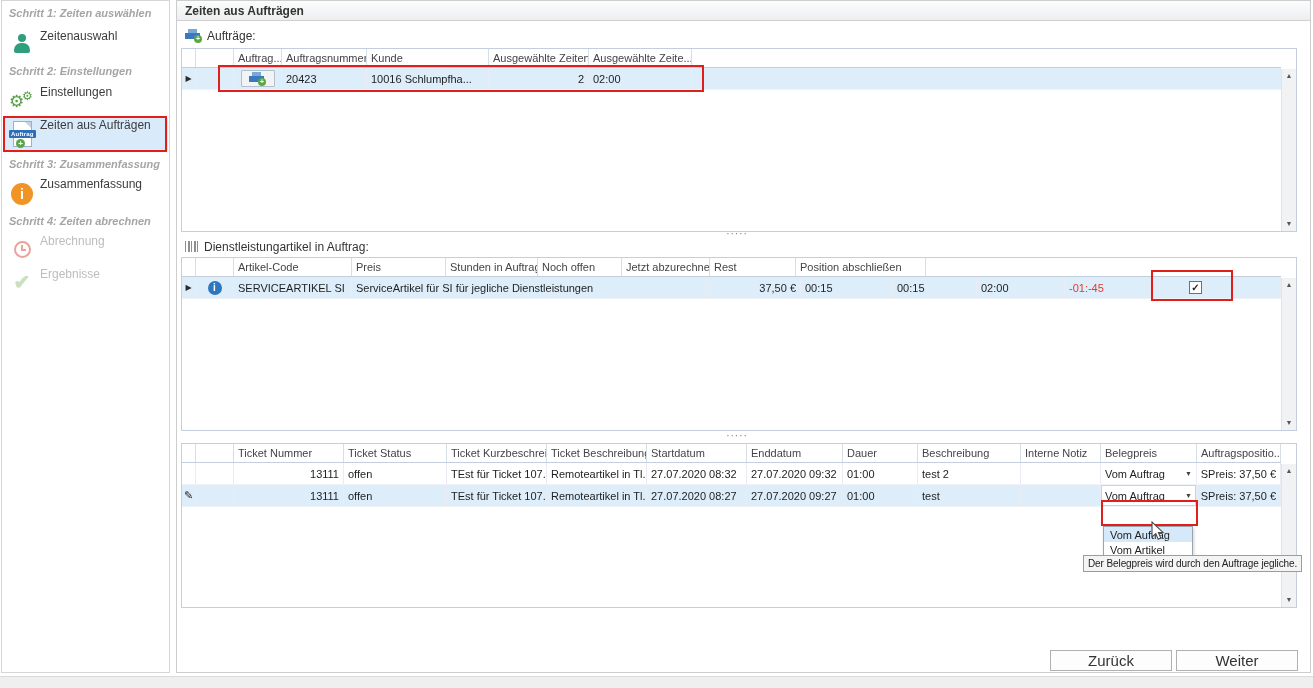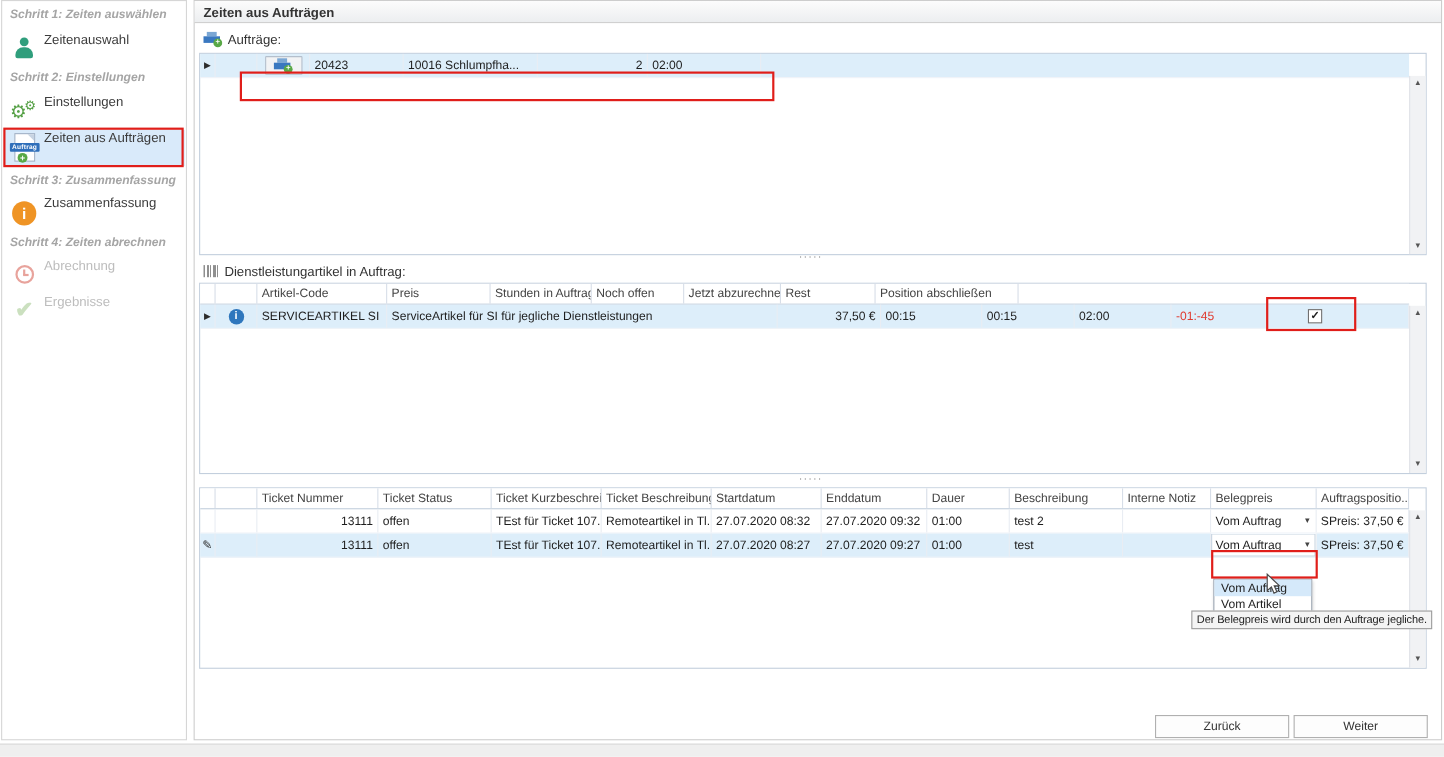--- a/index.html
+++ b/index.html
@@ -80,21 +80,21 @@
   .annot { position:absolute; border:2px solid #e01e1a; z-index:50; pointer-events:none; }
 
   .dd-popup { position:absolute; left:926px; top:525px; width:90px; background:#fff; border:1px solid #9aa4b0; z-index:40; box-shadow:1px 2px 3px rgba(0,0,0,.18); }
   .dd-item { height:15px; display:flex; align-items:center; padding:0 6px; font-size:11px; color:#1e1e1e; }
   .dd-item.hover { background:#d5e9fa; }
 
   .tooltip { position:absolute; left:906px; top:554px; height:17px; background:#f4f4f4; border:1px solid #9c9c9c; font-size:10px; letter-spacing:-0.1px; color:#222; display:flex; align-items:center; padding:0 4px; white-space:nowrap; z-index:60; }
 
   .cursor { position:absolute; left:974px; top:520px; z-index:70; }
 
-  .btn { position:absolute; top:649px; width:122px; height:21px; background:#fdfdfd; border:1px solid #b0b0b0; font-size:11px; color:#333; display:flex; align-items:center; justify-content:center; }
+  .btn { position:absolute; top:649px; width:122px; height:21px; background:#fdfdfd; border:1px solid #b0b0b0; font-size:15px; color:#333; display:flex; align-items:center; justify-content:center; }
 
   .bottom-strip { position:absolute; left:0; top:676px; width:1313px; height:12px; background:#efefef; border-top:1px solid #dadada; }
 </style>
 </head>
 <body>
 
 <div class="sidebar">
   <div class="step-header" style="top:6px">Schritt 1: Zeiten auswählen</div>
 
   <div class="side-item" style="top:28px;height:30px">
@@ -165,20 +165,30 @@
     <span class="printer-icon">
         <span class="p-top"></span>
         <span class="p-body"></span>
         <span class="p-plus">+</span>
       </span>
     <span>Aufträge:</span>
   </div>
 
   <div class="grid" style="top:47px;height:184px">
     <div class="content">
+      <div class="ghead">
+        <div class="hcell c14"></div>
+        <div class="hcell c38"></div>
+        <div class="hcell c48">Auftrag...</div>
+        <div class="hcell c85">Auftragsnummer</div>
+        <div class="hcell c122">Kunde</div>
+        <div class="hcell c100">Ausgewählte Zeiten</div>
+        <div class="hcell c103">Ausgewählte Zeite...</div>
+        <div class="hcell cfill"></div>
+      </div>
       <div class="grow sel">
         <div class="dcell c14 indicator">▶</div>
         <div class="dcell c38"></div>
         <div class="dcell c48 center">
           <span class="row-btn">
             <span class="printer-icon">
                 <span class="p-top"></span>
                 <span class="p-body"></span>
                 <span class="p-plus">+</span>
               </span>

